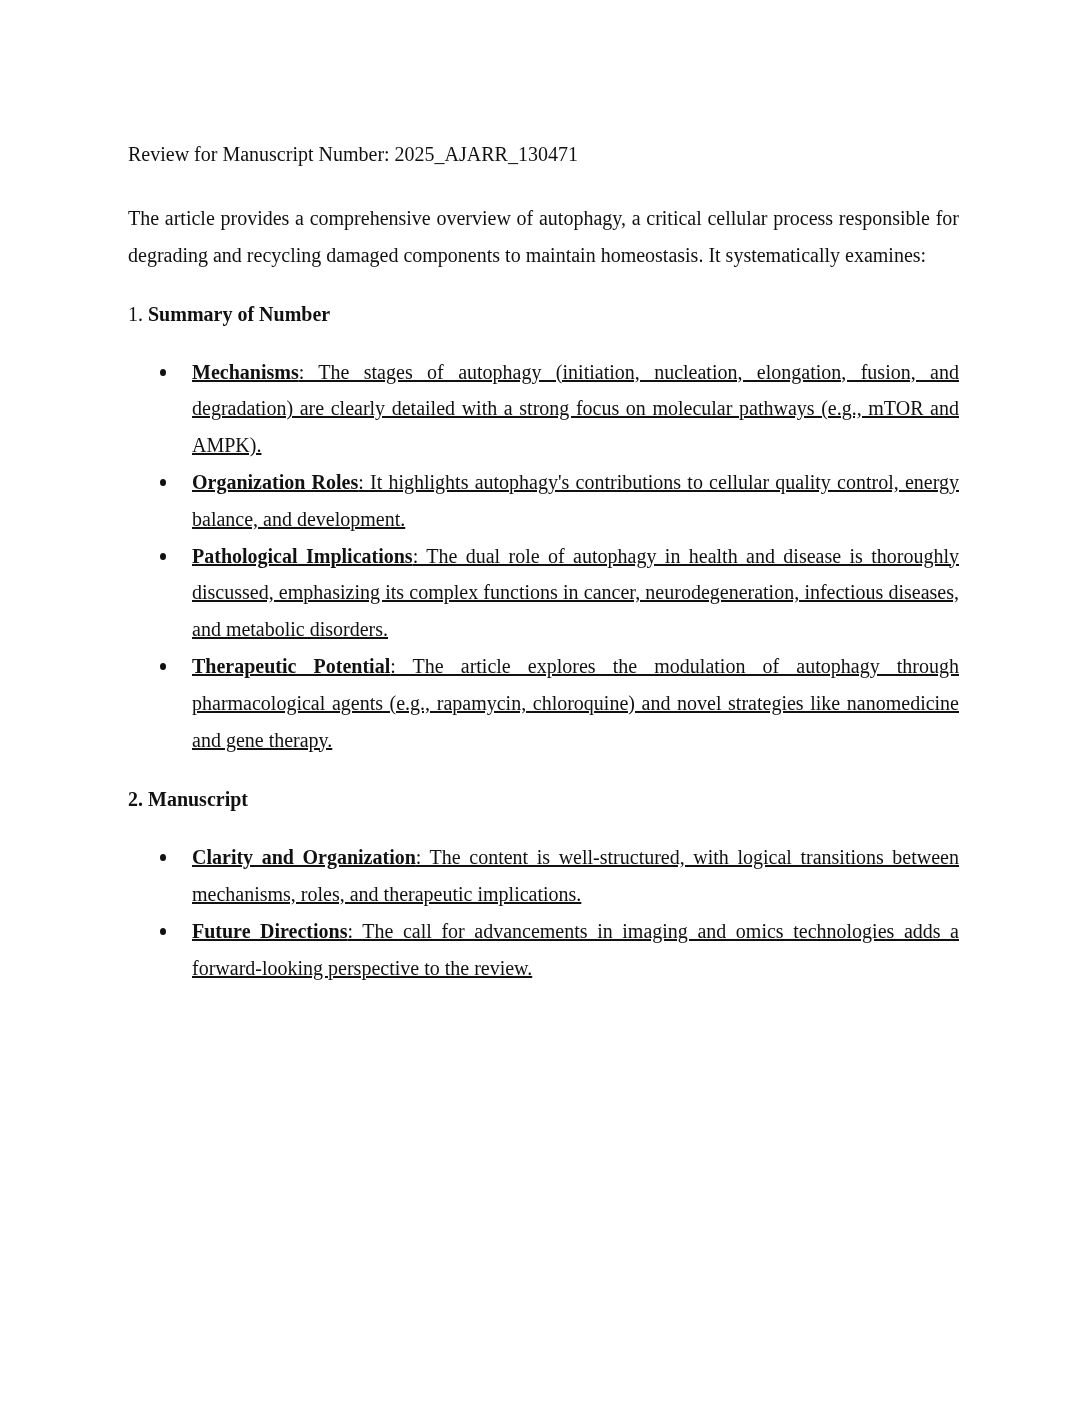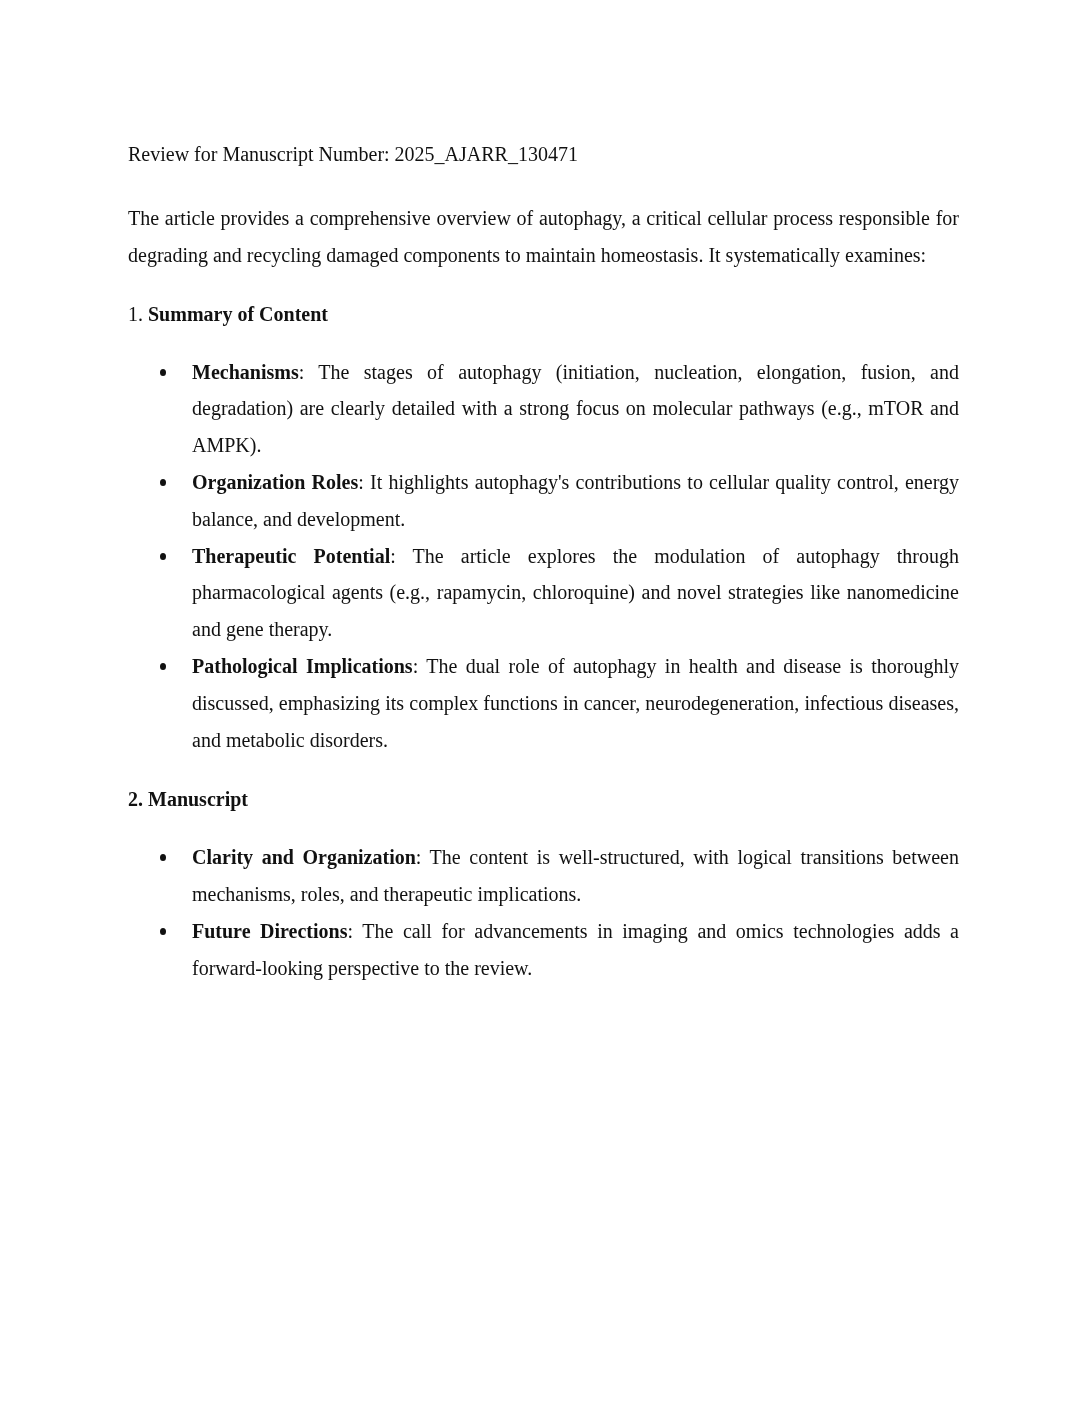--- a/index.html
+++ b/index.html
@@ -8,41 +8,41 @@
     font-family: "Liberation Serif", "DejaVu Serif", serif;
     color: #111111;
     font-size: 20px;
   }
   .page { position: absolute; left: 128px; top: 138px; width: 831px; }
   .line-block { line-height: 36.8px; text-align: justify; font-family: Liberation Serif, serif; }
   .title { line-height: 32px; margin: 0 0 30px 0; }
   .intro { margin: 0 0 24px 0; }
   .section-h { margin: 0 0 24px 0; line-height: 32px; }
   .section-h b { font-weight: bold; }
-  ul.bullets { list-style: none; margin: 16px 0 25px 0; padding: 0; }
+  ul.bullets { list-style: none; margin: 16px 0 25px 0; padding: 0; text-decoration: underline; }
   ul.bullets li { position: relative; padding-left: 64px; line-height: 36.8px; text-align: justify; }
   ul.bullets li .dot {
     position: absolute; left: 32px; top: 15px; width: 6px; height: 7px;
     border-radius: 50%; background: #111;
   }
   .term { font-weight: bold; }
 </style>
 </head>
 <body>
 
 <div class="page">
   <div class="title">Review for Manuscript Number: 2025_AJARR_130471</div>
   <div class="line-block intro">The article provides a comprehensive overview of autophagy, a critical cellular process responsible for degrading and recycling damaged components to maintain homeostasis. It systematically examines:</div>
 
-  <div class="section-h"><span>1. </span><b>Summary of Content</b></div>
+  <div class="section-h"><span>1. </span><b>Summary of Number</b></div>
   <ul class="bullets">
     <li><span class="dot"></span><span class="term">Mechanisms</span><span>: The stages of autophagy (initiation, nucleation, elongation, fusion, and degradation) are clearly detailed with a strong focus on molecular pathways (e.g., mTOR and AMPK).</span></li>
     <li><span class="dot"></span><span class="term">Organization Roles</span><span>: It highlights autophagy's contributions to cellular quality control, energy balance, and development.</span></li>
+    <li><span class="dot"></span><span class="term">Pathological Implications</span><span>: The dual role of autophagy in health and disease is thoroughly discussed, emphasizing its complex functions in cancer, neurodegeneration, infectious diseases, and metabolic disorders.</span></li>
     <li><span class="dot"></span><span class="term">Therapeutic Potential</span><span>: The article explores the modulation of autophagy through pharmacological agents (e.g., rapamycin, chloroquine) and novel strategies like nanomedicine and gene therapy.</span></li>
-    <li><span class="dot"></span><span class="term">Pathological Implications</span><span>: The dual role of autophagy in health and disease is thoroughly discussed, emphasizing its complex functions in cancer, neurodegeneration, infectious diseases, and metabolic disorders.</span></li>
   </ul>
 
   <div class="section-h"><b>2. </b><b>Manuscript</b></div>
   <ul class="bullets">
     <li><span class="dot"></span><span class="term">Clarity and Organization</span><span>: The content is well-structured, with logical transitions between mechanisms, roles, and therapeutic implications.</span></li>
     <li><span class="dot"></span><span class="term">Future Directions</span><span>: The call for advancements in imaging and omics technologies adds a forward-looking perspective to the review.</span></li>
   </ul>
 
 </div>
 

